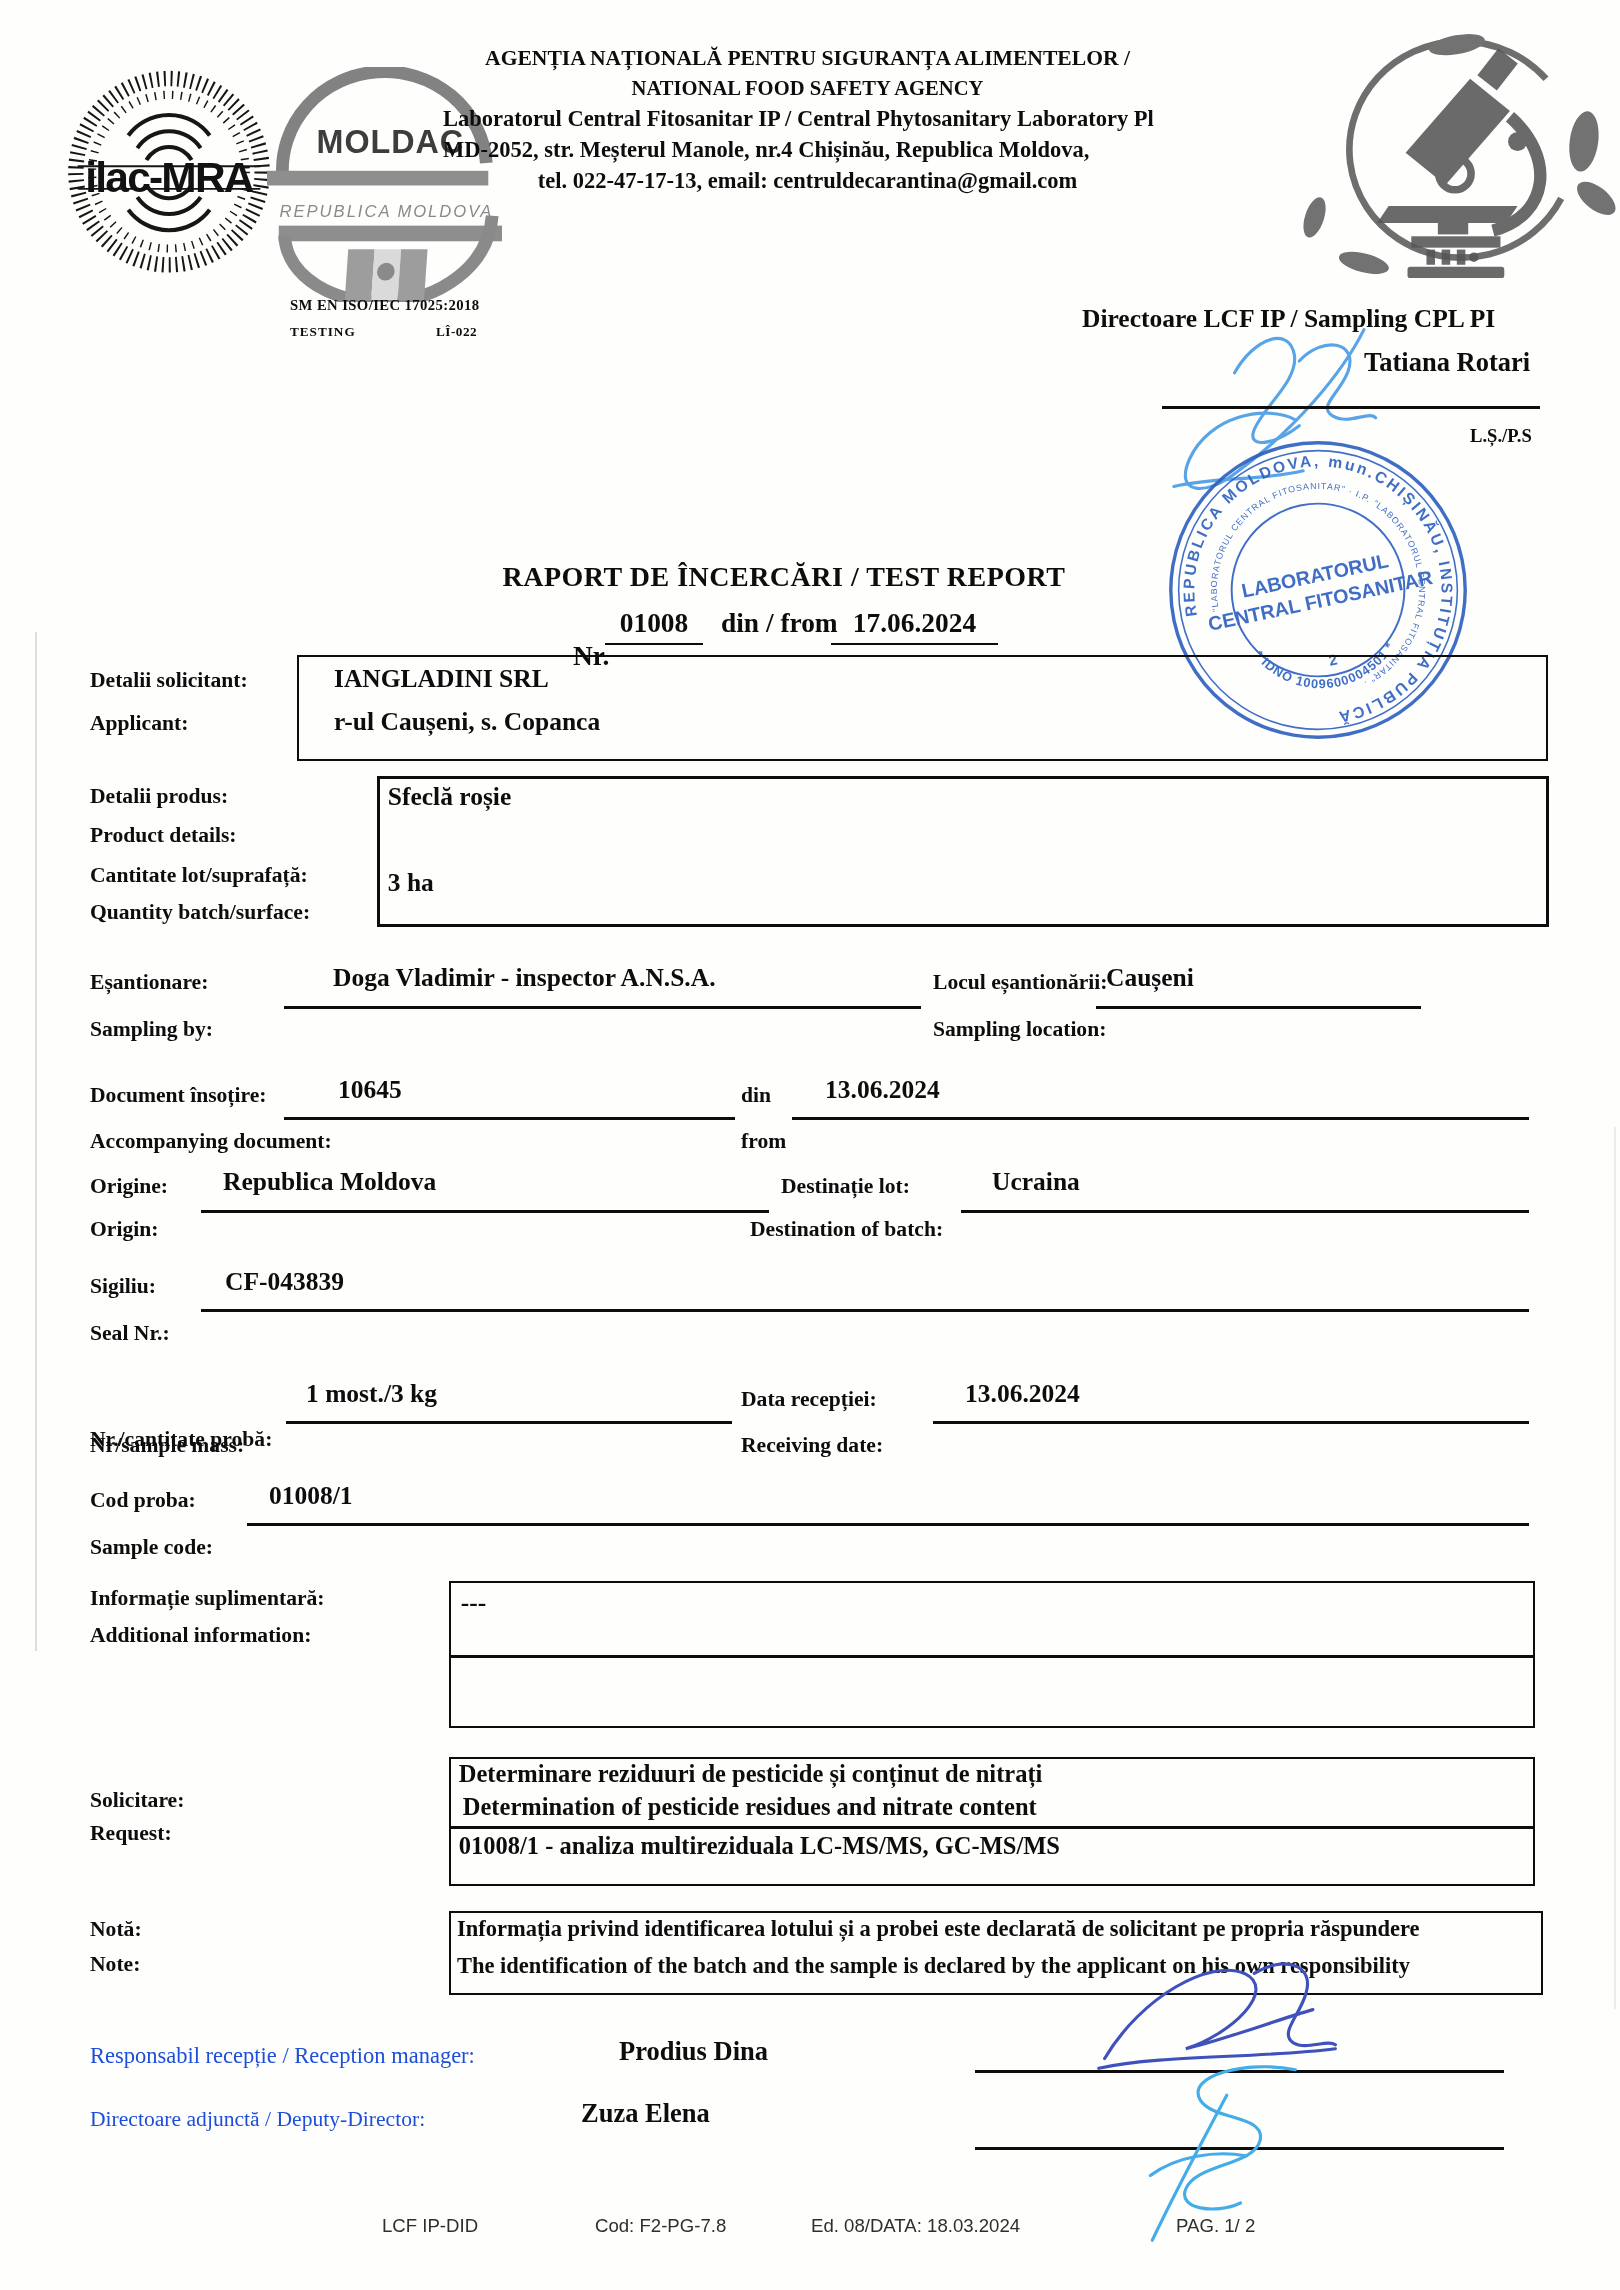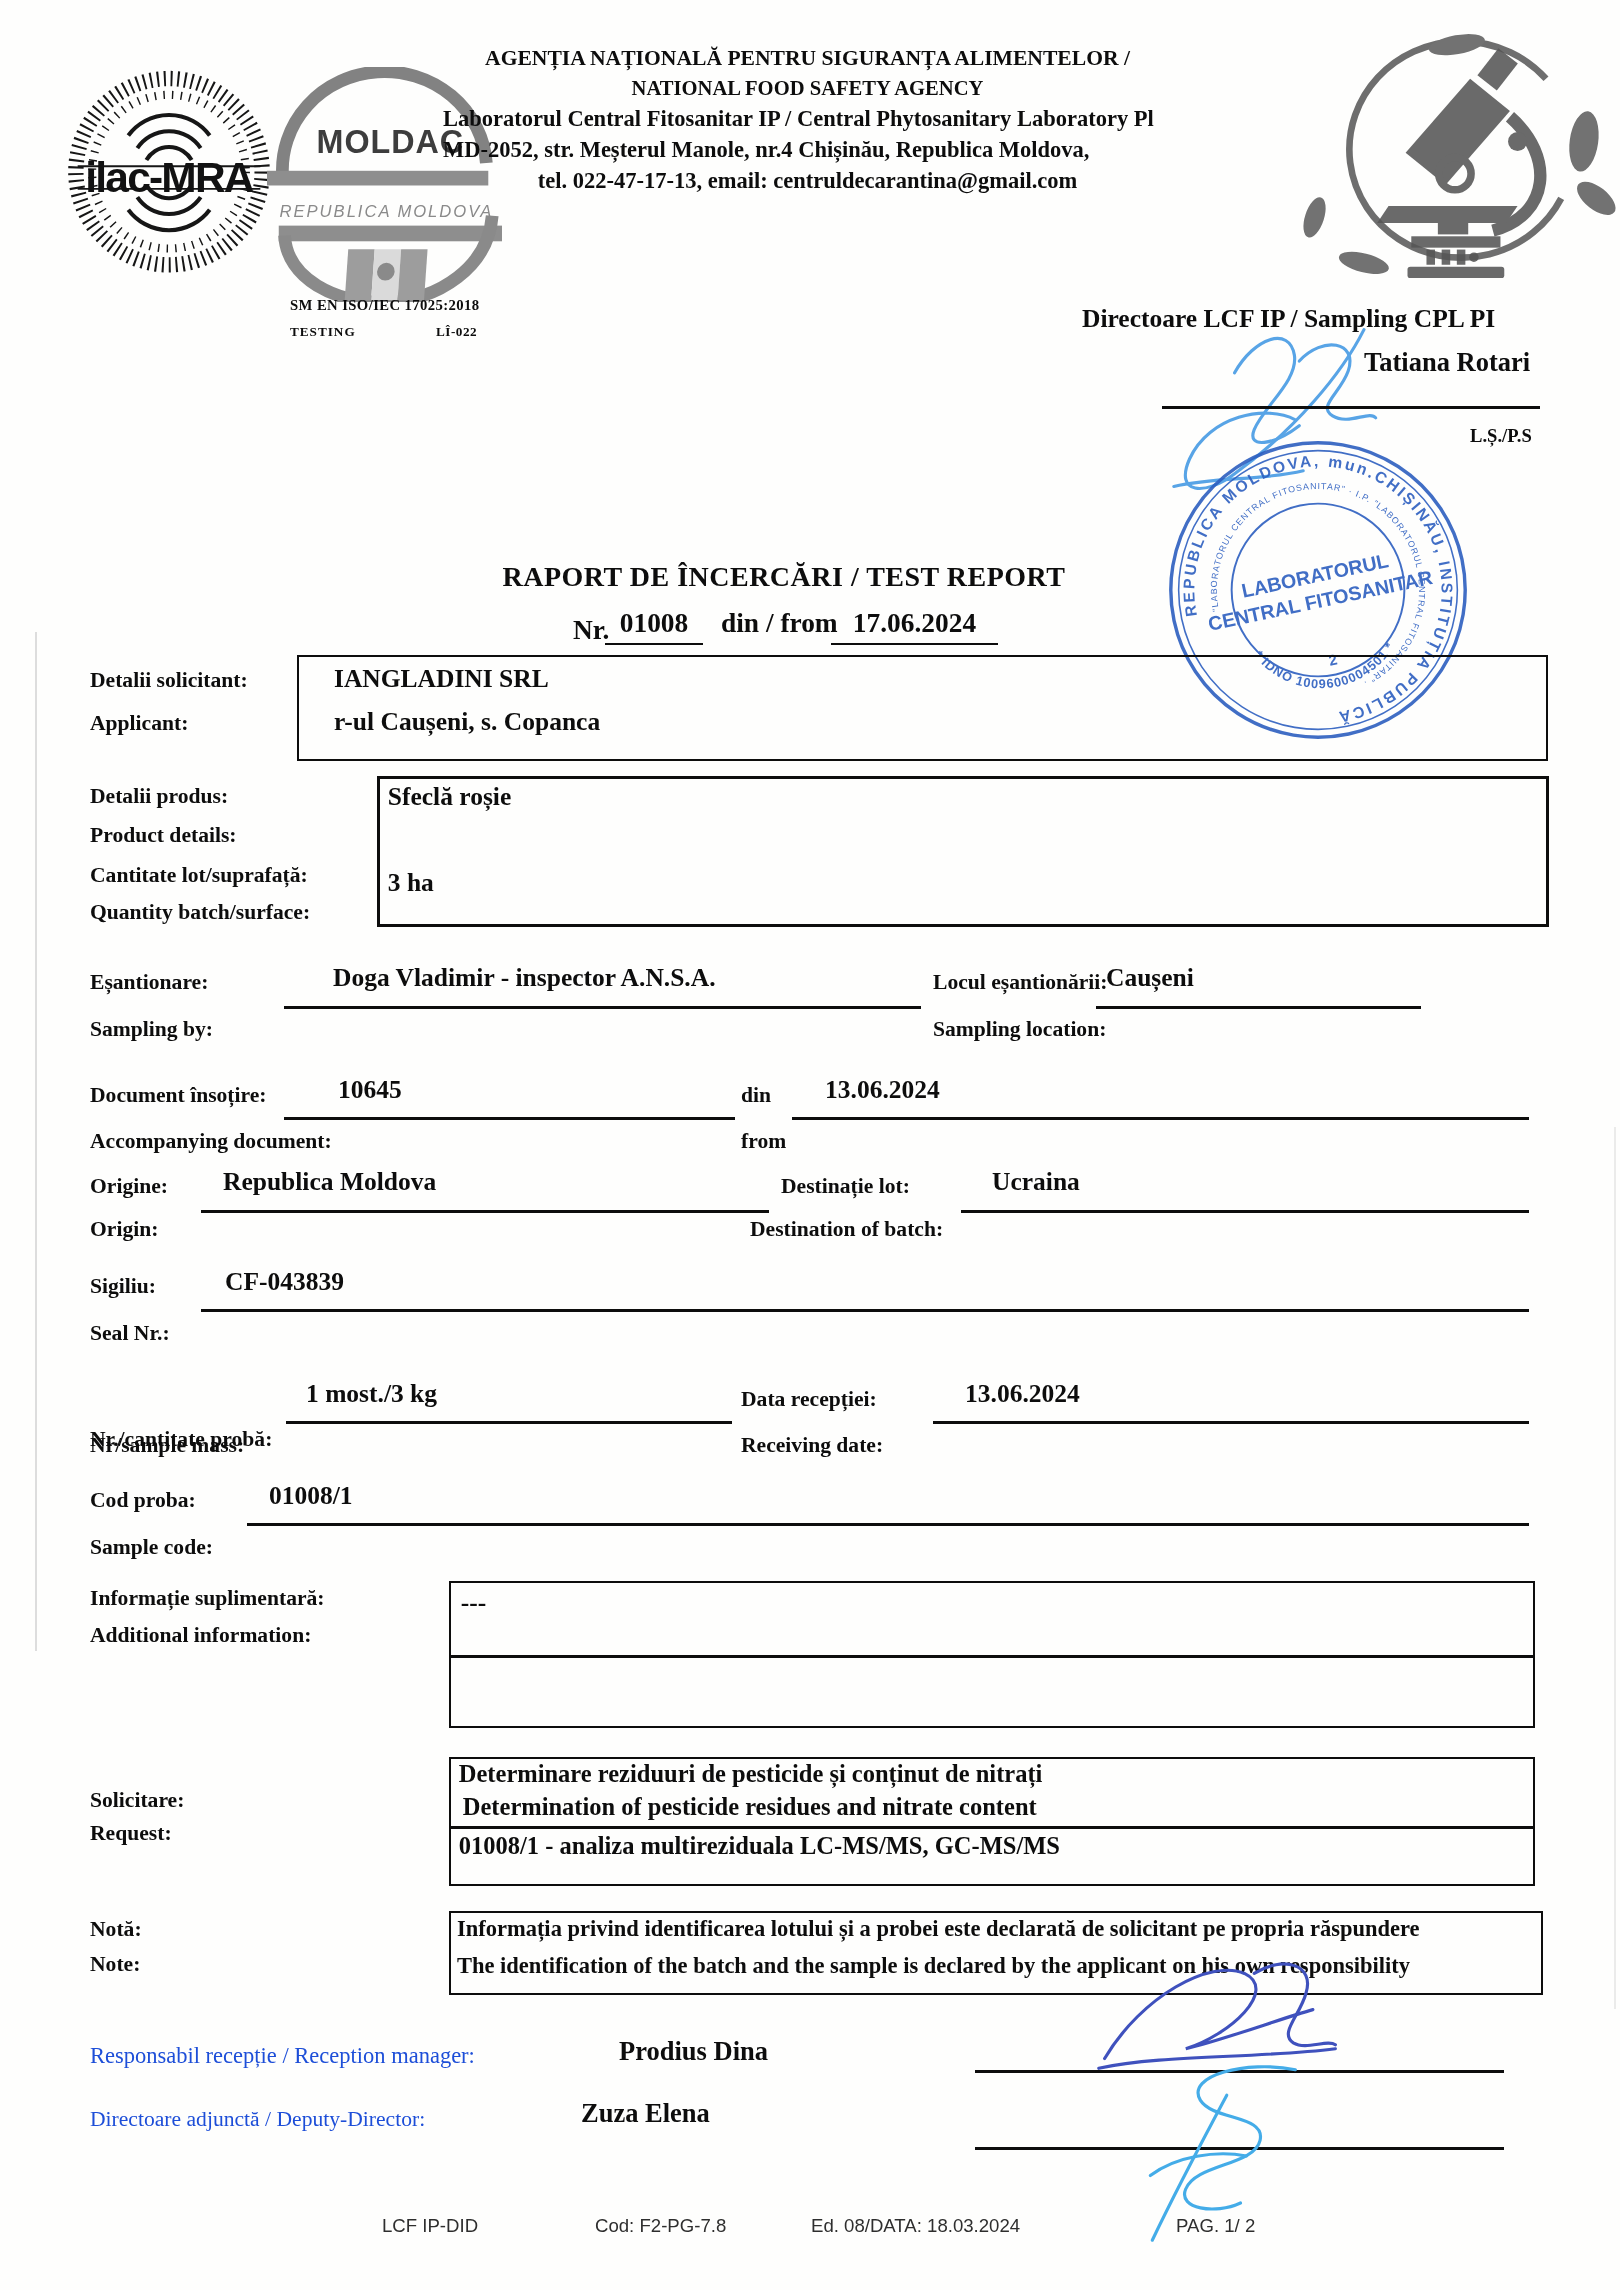--- a/index.html
+++ b/index.html
@@ -130,21 +130,21 @@
       <text x="160" y="152" text-anchor="middle" font-size="20" font-weight="bold" fill="#2d5fc0">LABORATORUL</text>
       <text x="160" y="178" text-anchor="middle" font-size="20" font-weight="bold" fill="#2d5fc0">CENTRAL FITOSANITAR</text>
       <text font-size="13" font-weight="bold" letter-spacing="1" fill="#2d5fc0">
         <textPath href="#idnoArc" startOffset="6">* IDNO 1009600004501 *</textPath>
       </text>
       <text x="160" y="238" text-anchor="middle" font-size="15" font-weight="bold" fill="#2d5fc0">2</text>
     </g>
   </svg>
 
   <div class="title">RAPORT DE ÎNCERCĂRI / TEST REPORT</div>
-  <div class="abs nrline" style="left:573px;top:615px;">Nr.</div>
+  <div class="abs nrline" style="left:573px;top:641px;">Nr.</div>
   <div class="abs nrline" style="left:605px;top:608px;width:98px;text-align:center;border-bottom:2.9px solid #0d0d0d;padding-bottom:3.9px;">01008</div>
   <div class="abs nrline" style="left:721px;top:608px;">din / from</div>
   <div class="abs nrline" style="left:831px;top:608px;width:167px;text-align:center;border-bottom:2.9px solid #0d0d0d;padding-bottom:3.9px;">17.06.2024</div>
 
   <div class="lbl" style="left:90px;top:668px;">Detalii solicitant:</div>
   <div class="lbl" style="left:90px;top:711px;">Applicant:</div>
   <div class="box" style="left:297px;top:655px;width:1247px;height:102px;">
     <div class="val" style="left:35px;top:7.8px;text-align:center;">IANGLADINI SRL</div>
     <div class="val" style="left:35px;top:51px;">r-ul Caușeni, s. Copanca</div>
   </div>

